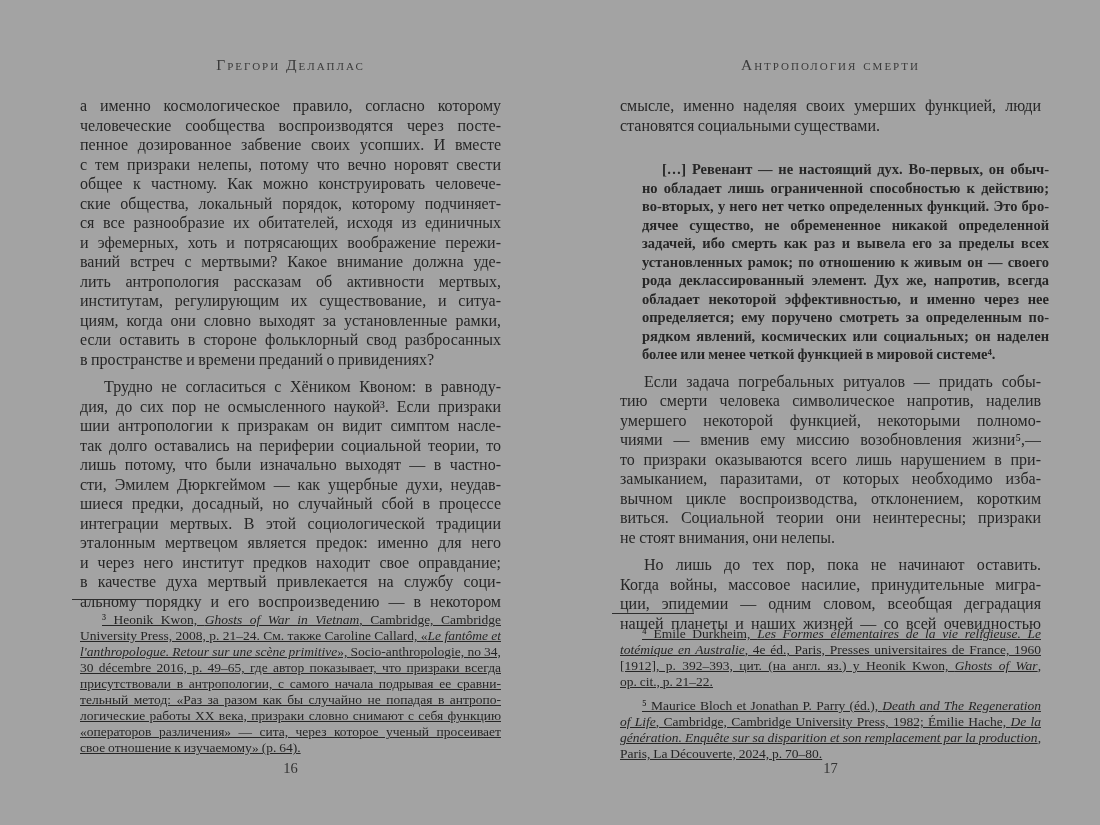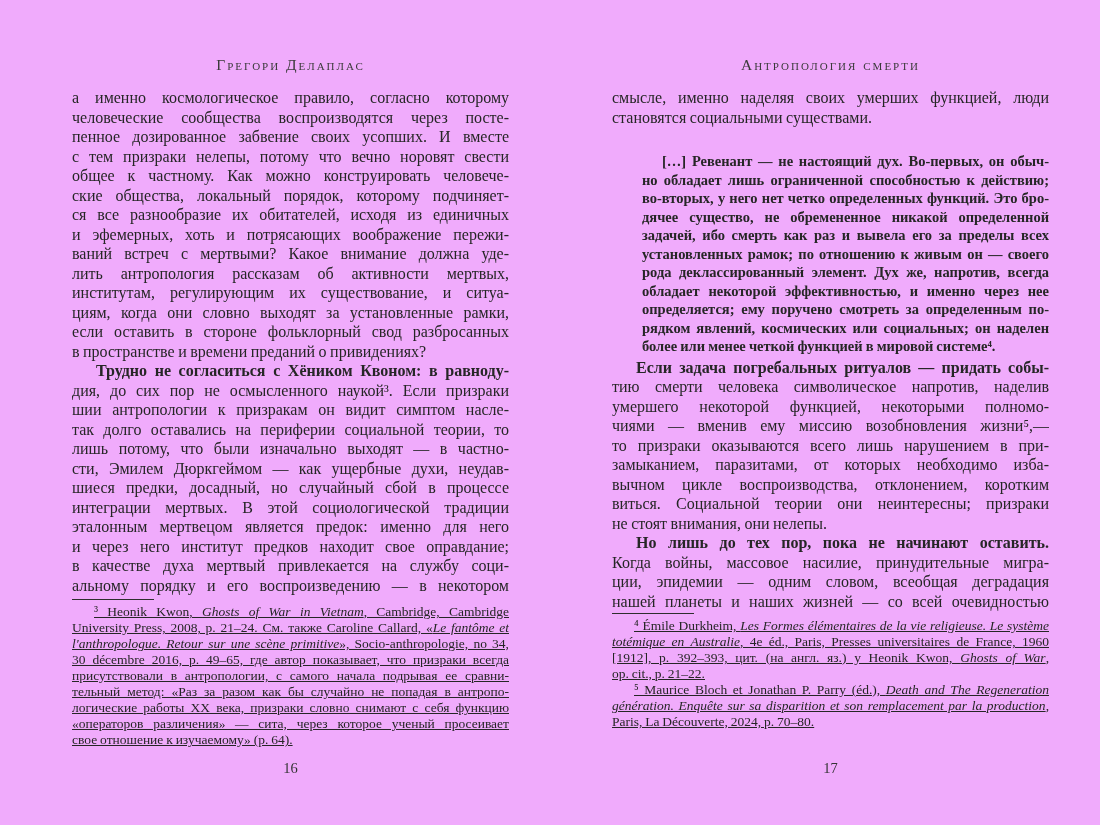--- a/index.html
+++ b/index.html
@@ -1,52 +1,52 @@
 <!DOCTYPE html>
 <html><head>
 <meta charset="utf-8">
 <title>Book spread</title>
 <style>
   html, body { margin: 0; padding: 0; background: #ffffff; }
   .spread {
     position: relative;
     width: 1100px;
     height: 825px;
-    background: #f0abfc;
+    background: #a3a3a3;
     font-family: "Liberation Serif", "DejaVu Serif", serif;
     color: #262626;
     overflow: hidden;
   }
   .page { position: absolute; top: 0; width: 437px; height: 825px; }
   .page-left  { left: 72px; }
   .page-right { left: 612px; }
 
   .running-head {
     position: absolute; top: 56px; left: 0; right: 0;
     text-align: center;
     font-variant: small-caps;
     letter-spacing: 2px;
     font-size: 15.5px;
     color: #3a3a3a;
     white-space: nowrap;
   }
 
   .page-body { position: absolute; top: 88px; left: 0; right: 0; }
 
-  .block { margin: 0; }
+  .block { margin: 8px; }
   .ln {
     text-align: justify;
     text-align-last: justify;
     overflow: hidden;
   }
   .ln.end { text-align-last: left; }
 
   .para { font-size: 16px; line-height: 19.5px; word-spacing: -0.5px; }
   .para .ln { max-height: 19.5px; }
-  .para.indent .ln:first-child { text-indent: 24px; font-weight: bold; }
+  .para.indent .ln:first-child { text-indent: 24px; }
 
   .quote {
     font-size: 14.5px;
     line-height: 18.5px;
     margin: 25px 0 2px 30px;
     word-spacing: -0.5px;
     font-weight: bold;
   }
   .quote .ln { max-height: 18.5px; }
   .quote .ln:first-child { text-indent: 20px; }
@@ -167,20 +167,21 @@
     <div class="fn-rule"></div>
     <div class="footnotes">
         <div class="block note indent">
           <div class="ln">⁴ Émile Durkheim, <i>Les Formes élémentaires de la vie religieuse. Le système</i></div>
           <div class="ln"><i>totémique en Australie</i>, 4e éd., Paris, Presses universitaires de France, 1960</div>
           <div class="ln">[1912], p. 392–393, цит. (на англ. яз.) у Heonik Kwon, <i>Ghosts of War</i>,</div>
           <div class="ln end">op. cit., p. 21–22.</div>
         </div>
         <div class="block note indent">
           <div class="ln">⁵ Maurice Bloch et Jonathan P. Parry (éd.), <i>Death and The Regeneration</i></div>
+          <div class="ln"><i>of Life</i>, Cambridge, Cambridge University Press, 1982; Émilie Hache, <i>De la</i></div>
           <div class="ln"><i>génération. Enquête sur sa disparition et son remplacement par la production</i>,</div>
           <div class="ln end">Paris, La Découverte, 2024, p. 70–80.</div>
         </div>
       </div>
     <div class="folio">17</div>
   </section>
 
 </div>
 
 </body></html>

